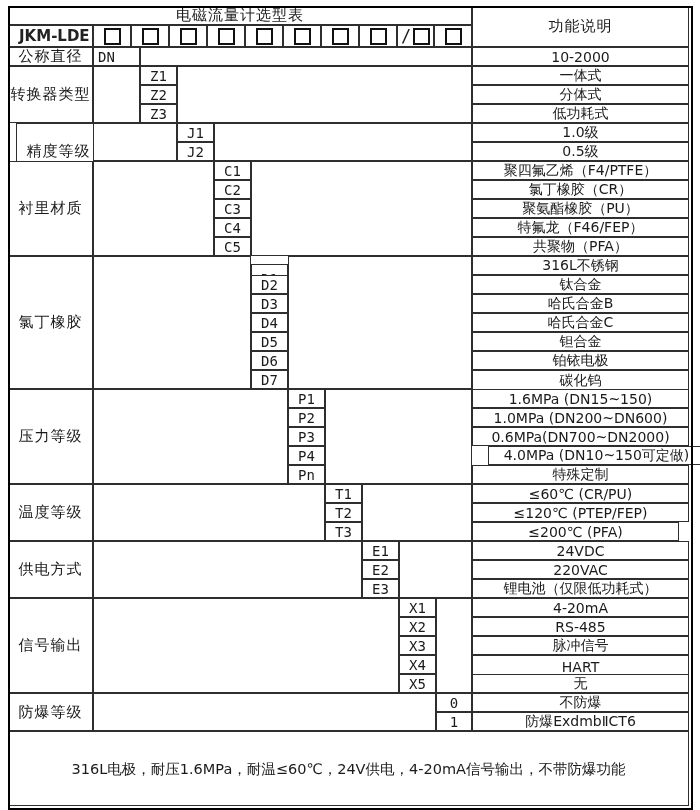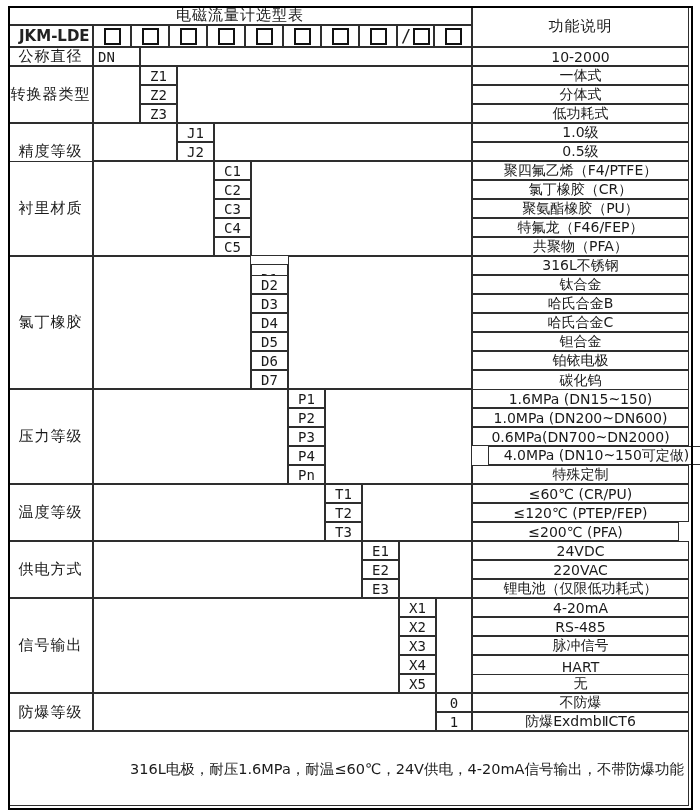--- a/index.html
+++ b/index.html
@@ -12,21 +12,21 @@
   .code { font-family:"DejaVu Sans Mono","Liberation Mono",monospace; font-size:14px; }
   .desc { font-size:14px; }
   .title { font-size:15px; letter-spacing:1px; }
   .model { font-weight:bold; font-size:15px; color:#222; justify-content:flex-start; padding-left:10px; }
   .box { display:inline-block; width:13px; height:13px; border:2px solid #111; background:#fff; }
   .slash { font-size:17px; margin-right:2px; font-family:"DejaVu Sans Mono",monospace; }
   .frame { position:absolute; border:2px solid #000; background:transparent; pointer-events:none; z-index:10; }
   .bottom { position:absolute; box-sizing:border-box; border:1px solid #2e2e2e;
     display:flex; flex-direction:column; justify-content:space-evenly; padding:2px 4px; }
   .exline { font-size:14.5px; line-height:22px; text-align:left; white-space:nowrap; }
-  .exline2 { font-size:14.5px; line-height:22px; text-align:right; white-space:nowrap; }
+  .exline2 { font-size:14.5px; line-height:22px; text-align:center; white-space:nowrap; }
   .noteline { font-size:15px; line-height:22px; text-align:left; white-space:nowrap; letter-spacing:0.5px; }
   .exmodel { font-weight:bold; color:#3a3a3a; }
 </style>
 </head>
 <body>
 
 <div class="c title" style="left:8px;top:6px;width:464px;height:19px">电磁流量计选型表</div>
 <div class="c lbl" style="left:472px;top:6px;width:217px;height:41px">功能说明</div>
 
 <div class="c model" style="left:8px;top:25px;width:85px;height:22px">JKM-LDE</div>
@@ -70,21 +70,21 @@
 <div class="c lbl" style="left:8px;top:66px;width:85px;height:57px">转换器类型</div>
 <div class="c" style="left:93px;top:66px;width:47px;height:57px"></div>
 <div class="c code" style="left:140px;top:66px;width:37px;height:19px">Z1</div>
 <div class="c code" style="left:140px;top:85px;width:37px;height:19px">Z2</div>
 <div class="c code" style="left:140px;top:104px;width:37px;height:19px">Z3</div>
 <div class="c" style="left:177px;top:66px;width:295px;height:57px"></div>
 <div class="c desc" style="left:472px;top:66px;width:217px;height:19px">一体式</div>
 <div class="c desc" style="left:472px;top:85px;width:217px;height:19px">分体式</div>
 <div class="c desc" style="left:472px;top:104px;width:217px;height:19px">低功耗式</div>
 
-<div class="c lbl" style="left:8px;top:123px;width:85px;height:56px">精度等级</div>
+<div class="c lbl" style="left:16px;top:123px;width:85px;height:56px">精度等级</div>
 <div class="c" style="left:93px;top:123px;width:84px;height:38px"></div>
 <div class="c code" style="left:177px;top:123px;width:37px;height:19px">J1</div>
 <div class="c code" style="left:177px;top:142px;width:37px;height:19px">J2</div>
 <div class="c" style="left:214px;top:123px;width:258px;height:38px"></div>
 <div class="c desc" style="left:472px;top:123px;width:217px;height:19px">1.0级</div>
 <div class="c desc" style="left:472px;top:142px;width:217px;height:19px">0.5级</div>
 
 <div class="c lbl" style="left:8px;top:161px;width:85px;height:95px">衬里材质</div>
 <div class="c" style="left:93px;top:161px;width:121px;height:95px"></div>
 <div class="c code" style="left:214px;top:161px;width:37px;height:19px">C1</div>

